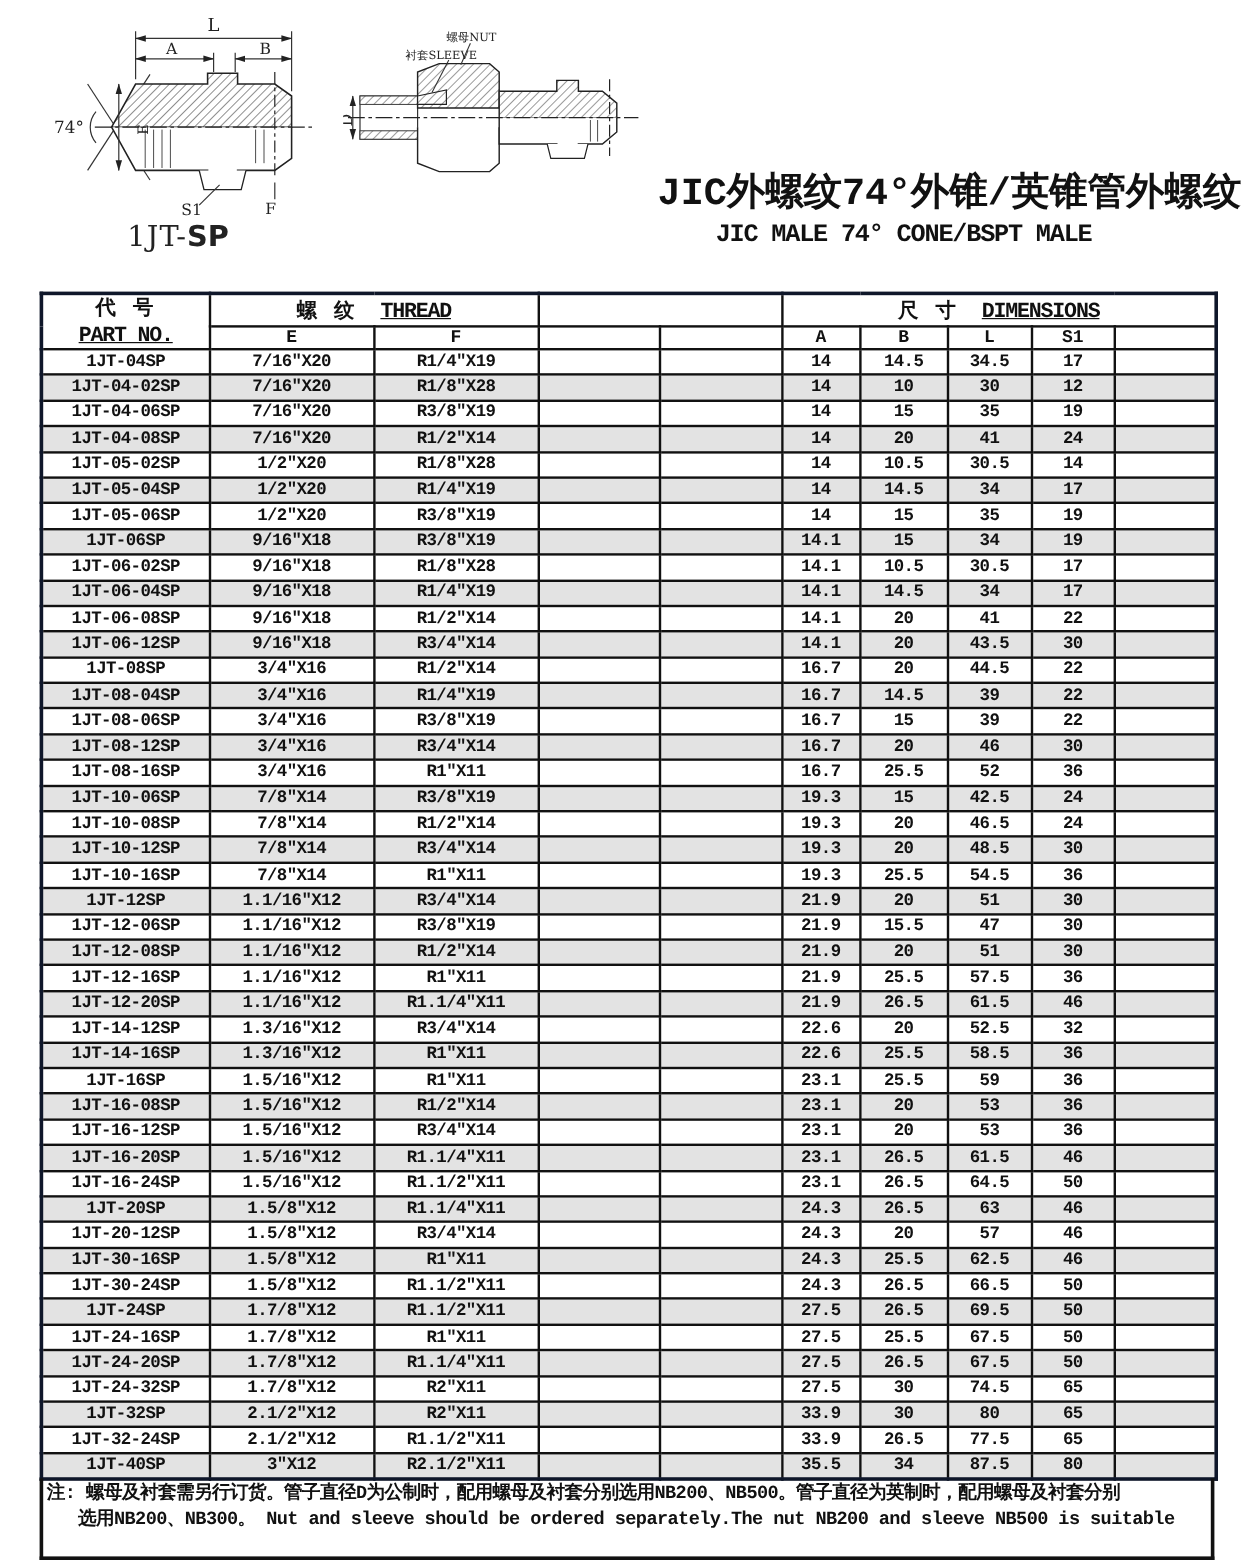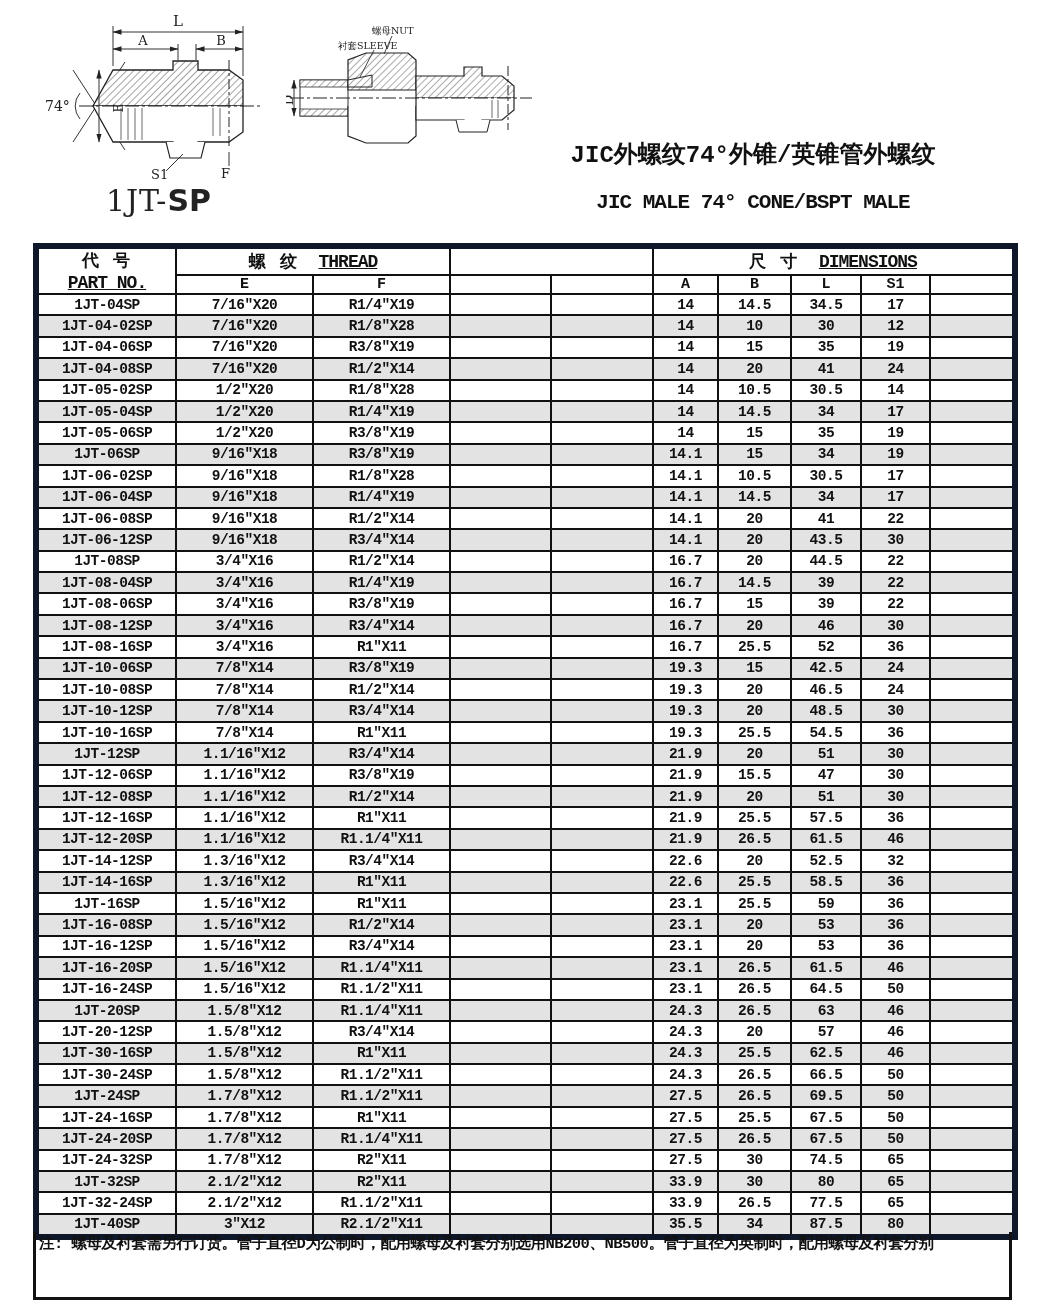--- a/index.html
+++ b/index.html
@@ -9,37 +9,37 @@
     overflow:hidden;
   }
 
   
   .drawing-left  { position:absolute; left:33px;  top:8px; }
   .drawing-right { position:absolute; left:286px; top:20px; }
   svg text { font-family:"DejaVu Serif","Liberation Serif",serif; fill:#222; }
 
   .product-code {
     position:absolute; left:106px; top:183px;
-    font-family:"DejaVu Serif","Liberation Serif",serif; font-size:30px; color:#222;
+    font-family:"DejaVu Serif","Liberation Serif",serif; font-size:24px; color:#222;
     letter-spacing:1px; white-space:nowrap;
   }
   .product-code .pc-suffix { font-weight:bold; font-family:"DejaVu Sans","Liberation Sans",sans-serif; letter-spacing:0; }
 
   .titles {
     position:absolute; left:548px; top:138px; width:410px; text-align:center;
     font-weight:bold; color:#111;
   }
-  .title-cn { font-size:24px; letter-spacing:0px; white-space:nowrap;text-align:center; }
-  .title-en { font-size:21px; margin-top:21px; white-space:nowrap; letter-spacing:-1px; }
+  .title-cn { font-size:32px; letter-spacing:0px; white-space:nowrap;text-align:center; }
+  .title-en { font-size:21px; margin-top:3px; white-space:nowrap; letter-spacing:-1px; }
 
   
   table.spec-table {
     position:absolute; left:33px; top:243px; width:979px;
     border-collapse:collapse; table-layout:fixed;
-    border:6px solid #0f172a;
+    border:3px solid #0f172a;
   }
   .spec-table th, .spec-table td {
     border:2px solid #111; padding:0; text-align:center; vertical-align:middle;
     font-weight:bold; white-space:nowrap; overflow:hidden;
   }
   .spec-table thead th.h-top { height:24px; font-size:16px; }
   .spec-table thead tr.h2 th { height:17px; font-size:15px; }
   .spec-table thead th .cn { font-size:17px; letter-spacing:2px; }
   .spec-table thead th .en { font-size:18px; margin-left:10px; letter-spacing:-1px;text-decoration:underline; }
   .spec-table th.part-head .cn { display:block; line-height:25px; }
@@ -763,15 +763,16 @@
           <td>34</td>
           <td>87.5</td>
           <td>80</td>
           <td></td>
         </tr>
       </tbody>
   </table>
 
   <div class="note-box">
     <div class="note-line1">注: 螺母及衬套需另行订货。管子直径D为公制时，配用螺母及衬套分别选用NB200、NB500。管子直径为英制时，配用螺母及衬套分别</div>
+    <div class="note-line2">选用NB200、NB300。      Nut and sleeve should be ordered separately.The nut NB200 and sleeve NB500 is suitable</div>
   </div>
 
 </div>
 
 </body></html>

